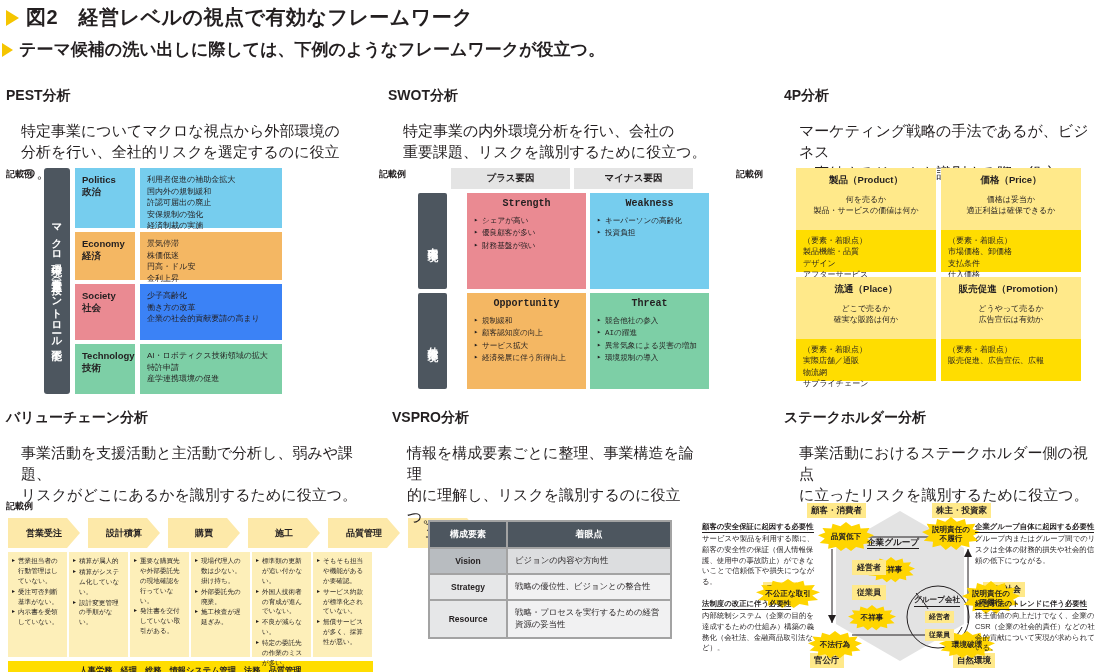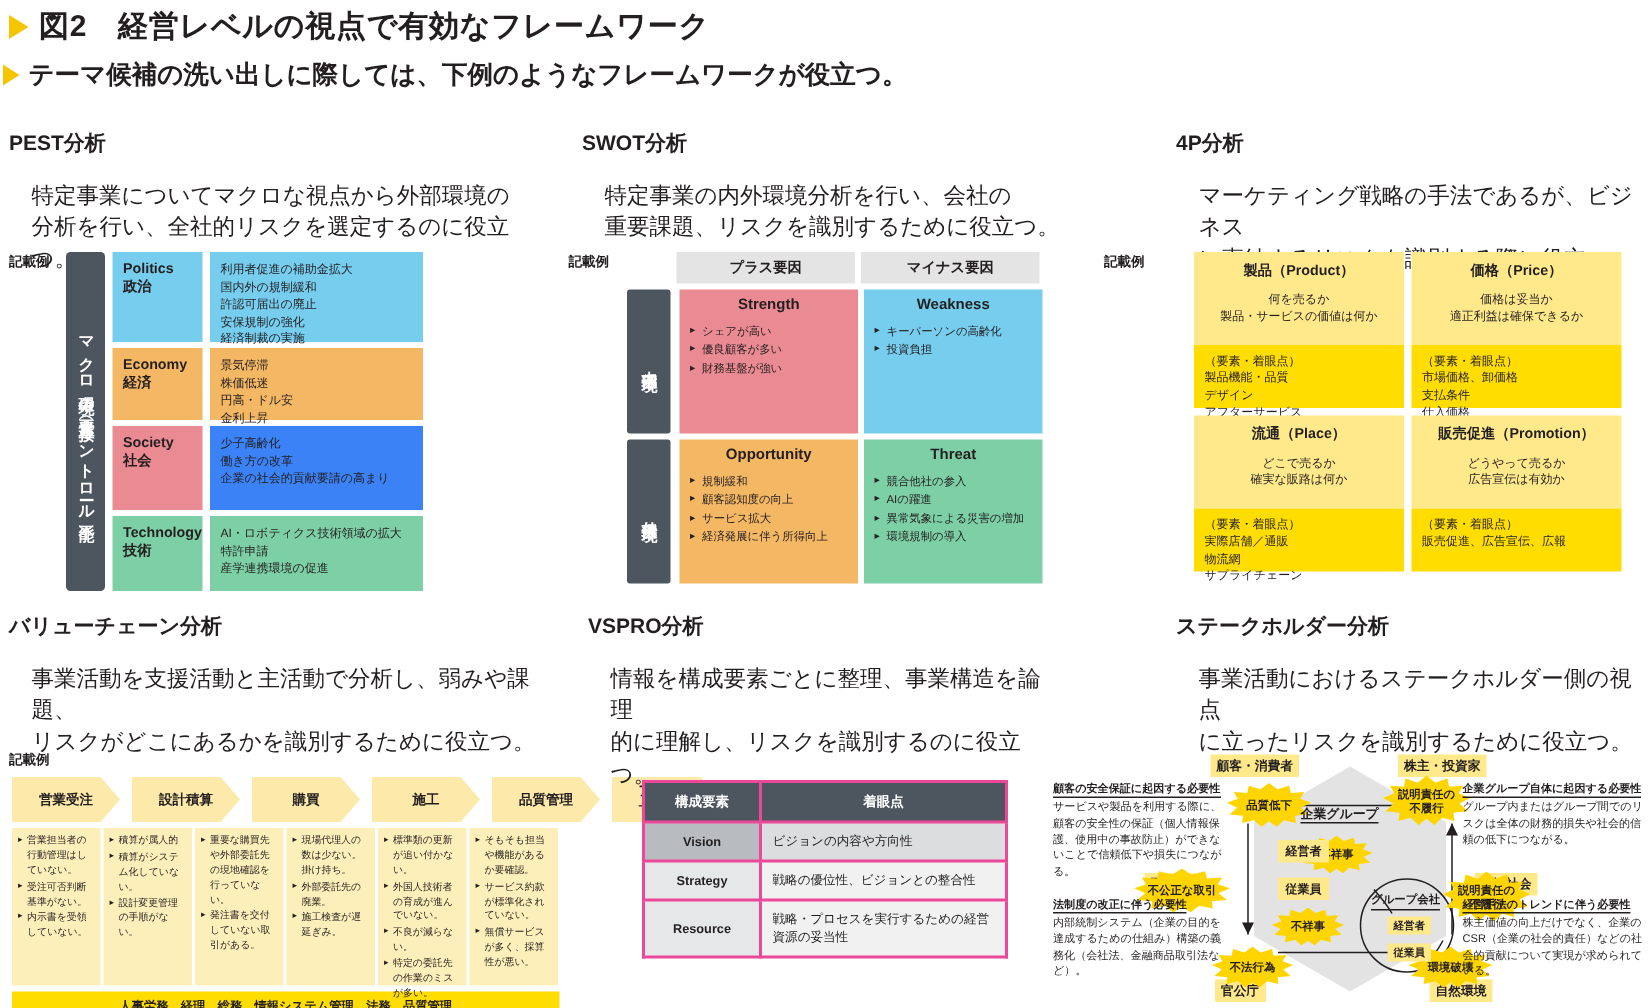--- a/index.html
+++ b/index.html
@@ -34,21 +34,21 @@
   .pest-rows{display:flex;flex-direction:column;gap:4px;}
   .pest-row{display:flex;gap:5px;}
   .pest-cat{width:60px;padding:6px 6px 0 7px;box-sizing:border-box;font-size:9.5px;font-weight:bold;line-height:1.3;}
   .pest-det{width:142px;padding:6px 6px 0 7px;box-sizing:border-box;font-size:8px;line-height:1.45;}
   .h1{height:60px;} .h2{height:48px;} .h3{height:56px;} .h4{height:50px;}
 
   
   .swot{position:absolute;left:418px;top:168px;}
   .swot-top{display:flex;margin-left:33px;gap:4px;}
   .swot-colhdr{width:119px;background:#e4e4e4;text-align:center;font-size:9.5px;font-weight:bold;padding:4px 0;}
-  .swot-body{display:flex;gap:6px;margin-top:4px;}
+  .swot-body{display:flex;gap:20px;margin-top:4px;font-family:Liberation Mono, monospace;}
   .swot-side-col{display:flex;flex-direction:column;gap:4px;}
   .swot-side{width:29px;background:#4d565f;color:#fff;border-radius:2px;
     writing-mode:vertical-rl;text-orientation:upright;
     display:flex;align-items:center;justify-content:center;
     font-size:10.5px;font-weight:bold;letter-spacing:1px;height:96px;}
   .swot-grid{display:grid;grid-template-columns:119px 119px;grid-auto-rows:96px;gap:4px;}
   .swot-cell{padding:5px 7px;box-sizing:border-box;}
   .swot-cell h4{margin:0 0 6px 0;text-align:center;font-size:10px;font-weight:bold;}
   .swot-cell ul{margin:0;padding:0;list-style:none;}
   .swot-cell li{font-size:7.6px;line-height:1.62;padding-left:8px;position:relative;}
@@ -74,21 +74,21 @@
   .vc-cols{display:flex;margin-top:4px;}
   .vc-col{width:59px;background:#fdefb9;margin-right:2px;padding:4px 3px 4px 4px;box-sizing:border-box;height:105px;}
   .vc-col ul{margin:0;padding:0;list-style:none;}
   .vc-col li{font-size:6.6px;line-height:1.5;padding-left:6px;position:relative;margin-bottom:1px;}
   .vc-col li:before{content:"\25B8";position:absolute;left:0;top:0;font-size:6px;}
   .vc-foot{margin-top:4px;width:365px;background:#ffdd00;text-align:center;
     font-size:8.2px;font-weight:bold;padding:4px 0;box-sizing:border-box;}
 
   
   .vspro{position:absolute;left:428px;top:520px;border-collapse:collapse;}
-  .vspro td,.vspro th{border:2px solid #ec4899;}
+  .vspro td,.vspro th{border:2px solid #a3a3a3;}
   .vspro th{background:#4d565f;color:#fff;font-size:9px;font-weight:bold;padding:6px 0;}
   .vspro .k{background:#b8bcc0;text-align:center;font-size:8.5px;font-weight:bold;width:76px;padding:7px 0;}
   .vspro .k.alt{background:#e6e7e8;}
   .vspro .v{background:#dcdddf;font-size:8.4px;line-height:1.42;padding:6px 7px;width:148px;}
   .vspro .v.alt{background:#f1f1f2;}
 
   
   .stk{position:absolute;left:700px;top:505px;width:400px;height:167px;}
   .stk svg{position:absolute;left:0;top:0;}
   .tagbox{position:absolute;background:#ffe98a;font-size:8.5px;font-weight:bold;

